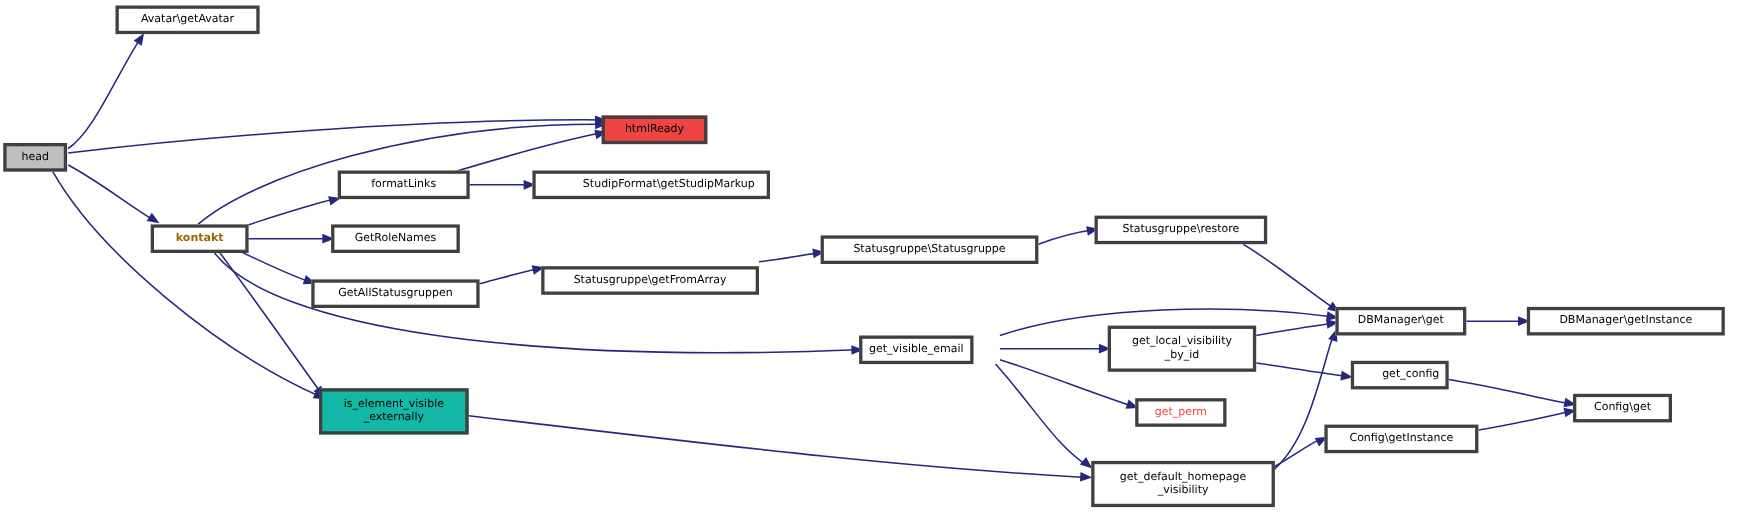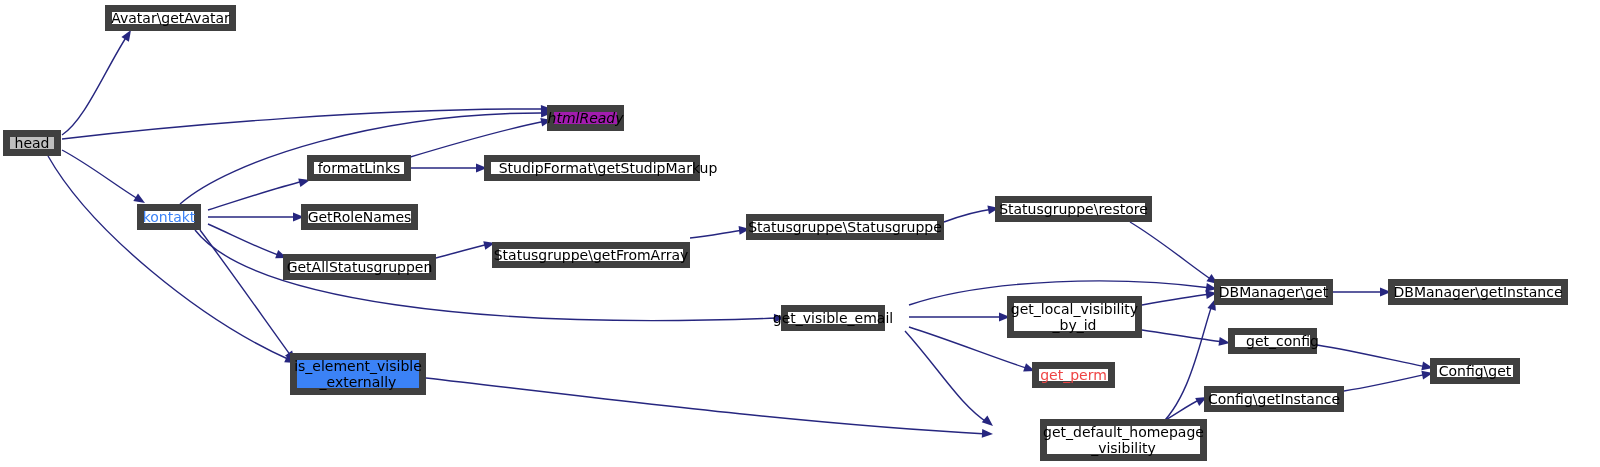--- a/index.html
+++ b/index.html
@@ -1,21 +1,21 @@
 <!DOCTYPE html>
 <html><head>
 <meta charset="utf-8">
 <style>
   html,body{margin:0;padding:0;background:#ffffff;}
   #canvas{position:relative;width:1600px;height:467px;background:#ffffff;
           font-family:"DejaVu Sans","Liberation Sans",sans-serif;overflow:hidden;}
   svg.edges{position:absolute;left:0;top:0;width:1600px;height:467px;pointer-events:none;}
-  .node{position:absolute;box-sizing:border-box;border:7px solid #737373;background:#ffffff;
+  .node{position:absolute;box-sizing:border-box;border:3px solid #737373;background:#ffffff;
         display:flex;align-items:center;justify-content:center;text-align:center;
-        color:#000000;font-size:14px;line-height:1.16;white-space:pre;z-index:2;}
+        color:#000000;font-size:10px;line-height:1.16;white-space:pre;z-index:2;}
   .node.hl{background:#bfbfbf;}
 </style>
 </head>
 <body>
 
 <div id="canvas">
   <svg class="edges" viewBox="0 0 1600 467">
     <g id="edge-layer" fill="none" stroke="#26267f" stroke-width="1.4">
         <path d="M 62,135 C 85,120 105,70 127,36" stroke="#26267f"></path>
         <path d="M 62,139 C 180,125 380,108 546,109" stroke="#26267f"></path>
@@ -73,36 +73,36 @@
         <polygon points="0,0 -11,-4.4 -11,4.4" transform="translate(1215,299) rotate(-72)" fill="#26267f"></polygon>
         <polygon points="0,0 -11,-4.4 -11,4.4" transform="translate(1207,397) rotate(-27)" fill="#26267f"></polygon>
         <polygon points="0,0 -11,-4.4 -11,4.4" transform="translate(1391,292) rotate(0)" fill="#26267f"></polygon>
         <polygon points="0,0 -11,-4.4 -11,4.4" transform="translate(1433,368) rotate(11)" fill="#26267f"></polygon>
         <polygon points="0,0 -11,-4.4 -11,4.4" transform="translate(1433,373) rotate(-11)" fill="#26267f"></polygon>
       </g>
   </svg>
   <div id="node-layer">
       <div class="node hl" style="left: 3px; top: 130px; width: 58px; height: 26px; border-color: rgb(64, 64, 64); background: rgb(191, 191, 191); color: rgb(0, 0, 0);">head</div>
       <div class="node" style="left: 105px; top: 5px; width: 131px; height: 26px; border-color: rgb(64, 64, 64); background: rgb(255, 255, 255); color: rgb(0, 0, 0);">Avatar\getAvatar</div>
-      <div class="node" style="left: 547px; top: 105px; width: 77px; height: 26px; border-color: rgb(64, 64, 64); background: #a21caf; color: rgb(0, 0, 0); font-style: italic;">htmlReady</div>
-      <div class="node" style="left: 137px; top: 204px; width: 64px; height: 26px; border-color: rgb(64, 64, 64); background: rgb(255, 255, 255); color: #3b82f6;">kontakt</div>
-      <div class="node" style="left: 307px; top: 155px; width: 104px; height: 26px; border-color: rgb(64, 64, 64); background: rgb(255, 255, 255); color: rgb(0, 0, 0);">formatLinks</div>
+      <div class="node" style="left: 547px; top: 105px; width: 96px; height: 26px; border-color: rgb(64, 64, 64); background: #ef4444; color: rgb(0, 0, 0);">htmlReady</div>
+      <div class="node" style="left: 137px; top: 204px; width: 89px; height: 26px; border-color: rgb(64, 64, 64); background: rgb(255, 255, 255); color: #a16207; font-weight: bold;">kontakt</div>
+      <div class="node" style="left: 307px; top: 155px; width: 120px; height: 26px; border-color: rgb(64, 64, 64); background: rgb(255, 255, 255); color: rgb(0, 0, 0);">formatLinks</div>
       <div class="node" style="left: 484px; top: 155px; width: 216px; height: 26px; border-color: rgb(64, 64, 64); background: rgb(255, 255, 255); color: rgb(0, 0, 0); padding-left: 32px;">StudipFormat\getStudipMarkup</div>
       <div class="node" style="left: 301px; top: 204px; width: 117px; height: 26px; border-color: rgb(64, 64, 64); background: rgb(255, 255, 255); color: rgb(0, 0, 0);">GetRoleNames</div>
       <div class="node" style="left: 283px; top: 254px; width: 153px; height: 26px; border-color: rgb(64, 64, 64); background: rgb(255, 255, 255); color: rgb(0, 0, 0);">GetAllStatusgruppen</div>
       <div class="node" style="left: 492px; top: 242px; width: 198px; height: 26px; border-color: rgb(64, 64, 64); background: rgb(255, 255, 255); color: rgb(0, 0, 0);">Statusgruppe\getFromArray</div>
       <div class="node" style="left: 746px; top: 214px; width: 198px; height: 26px; border-color: rgb(64, 64, 64); background: rgb(255, 255, 255); color: rgb(0, 0, 0);">Statusgruppe\Statusgruppe</div>
       <div class="node" style="left: 995px; top: 196px; width: 157px; height: 26px; border-color: rgb(64, 64, 64); background: rgb(255, 255, 255); color: rgb(0, 0, 0);">Statusgruppe\restore</div>
       <div class="node" style="left: 781px; top: 305px; width: 104px; height: 26px; border-color: rgb(64, 64, 64); background: rgb(255, 255, 255); color: rgb(0, 0, 0);">get_visible_email</div>
       <div class="node" style="left: 1007px; top: 296px; width: 135px; height: 42px; border-color: rgb(64, 64, 64); background: rgb(255, 255, 255); color: rgb(0, 0, 0);">get_local_visibility
 _by_id</div>
       <div class="node" style="left: 1032px; top: 362px; width: 83px; height: 26px; border-color: rgb(64, 64, 64); background: rgb(255, 255, 255); color: #ef4444;">get_perm</div>
-      <div class="node" style="left: 290px; top: 353px; width: 136px; height: 42px; border-color: rgb(64, 64, 64); background: #3b82f6; color: rgb(0, 0, 0);">is_element_visible
+      <div class="node" style="left: 290px; top: 353px; width: 136px; height: 42px; border-color: rgb(64, 64, 64); background: #14b8a6; color: rgb(0, 0, 0);">is_element_visible
 _externally</div>
-      <div class="node" style="left: 1040px; top: 419px; width: 167px; height: 42px; border-color: rgb(64, 64, 64); background: rgb(255, 255, 255); color: rgb(0, 0, 0);">get_default_homepage
+      <div class="node" style="left: 992px; top: 419px; width: 167px; height: 42px; border-color: rgb(64, 64, 64); background: rgb(255, 255, 255); color: rgb(0, 0, 0);">get_default_homepage
 _visibility</div>
       <div class="node" style="left: 1214px; top: 279px; width: 119px; height: 26px; border-color: rgb(64, 64, 64); background: rgb(255, 255, 255); color: rgb(0, 0, 0);">DBManager\get</div>
       <div class="node" style="left: 1388px; top: 279px; width: 180px; height: 26px; border-color: rgb(64, 64, 64); background: rgb(255, 255, 255); color: rgb(0, 0, 0);">DBManager\getInstance</div>
       <div class="node" style="left: 1228px; top: 328px; width: 89px; height: 26px; border-color: rgb(64, 64, 64); background: rgb(255, 255, 255); color: rgb(0, 0, 0); padding-left: 20px;">get_config</div>
       <div class="node" style="left: 1430px; top: 358px; width: 90px; height: 26px; border-color: rgb(64, 64, 64); background: rgb(255, 255, 255); color: rgb(0, 0, 0);">Config\get</div>
       <div class="node" style="left: 1204px; top: 386px; width: 140px; height: 26px; border-color: rgb(64, 64, 64); background: rgb(255, 255, 255); color: rgb(0, 0, 0);">Config\getInstance</div>
     </div>
 </div>
 
 </body></html>

